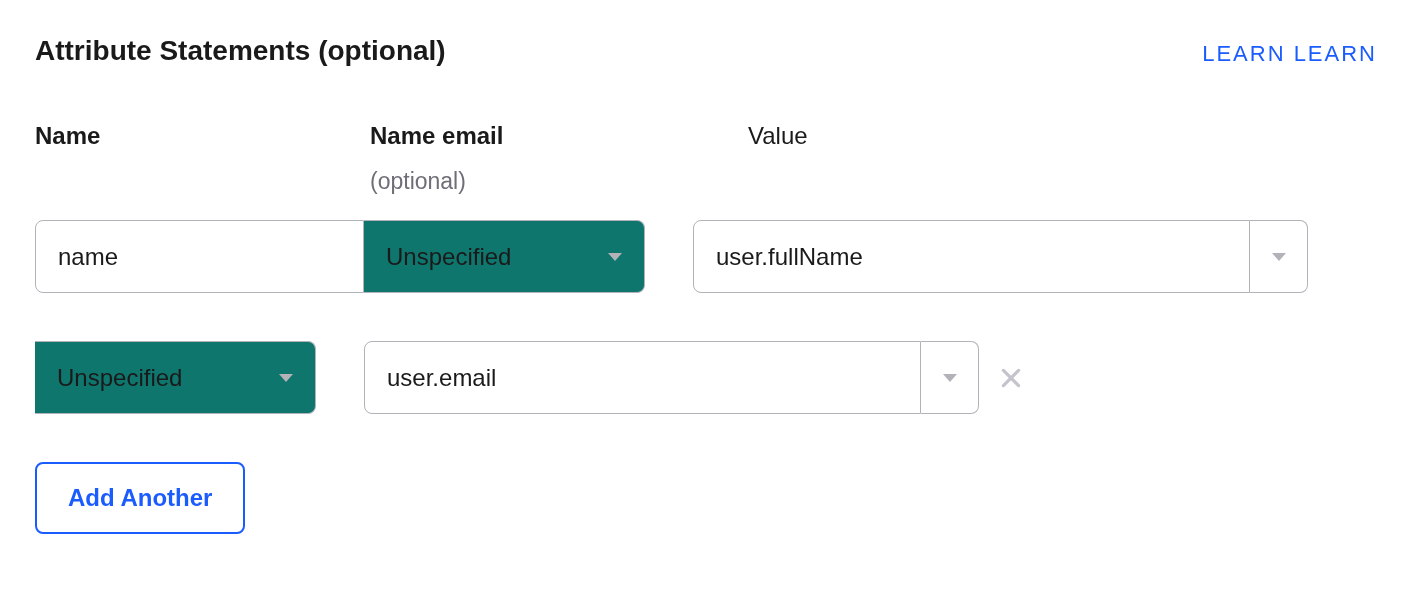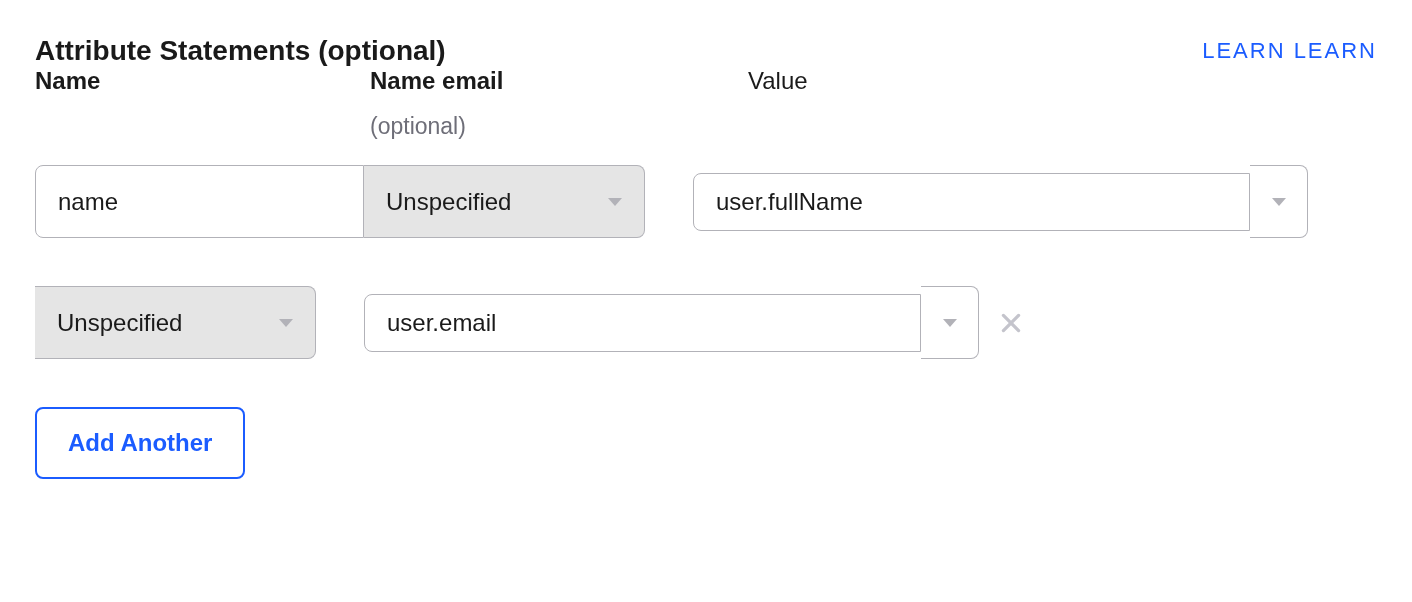--- a/index.html
+++ b/index.html
@@ -9,21 +9,22 @@
     }
     body {
       font-family: -apple-system, BlinkMacSystemFont, "Segoe UI", Helvetica, Arial, sans-serif;
       background: #ffffff;
       padding: 35px;
       width: 1412px;
     }
     .header-row {
       display: flex;
       justify-content: space-between;
-      align-items: center;
+      align-items: flex-end;
+      margin-bottom: 55px;
     }
     .section-title {
       font-size: 28px;
       font-weight: 700;
       color: #1a1a1a;
     }
     .learn-more-link {
       font-size: 22px;
       font-weight: 500;
       color: #1b5cff;
@@ -82,28 +83,28 @@
       border: 1px solid #b2b2b8;
       border-left: none;
       border-radius: 0 8px 8px 0;
       padding: 14px 22px;
       font-size: 24px;
       color: #1a1a1a;
       display: flex;
       align-items: center;
       justify-content: space-between;
       cursor: pointer;
-      background: #e5e5e5;
+      background: #0f766e;
     }
     .gap {
       width: 48px;
     }
     .input-value {
       width: 557px;
-      height: 58px;
+      height: 73px;
       border: 1px solid #b2b2b8;
       border-radius: 8px 0 0 8px;
       padding: 0 22px;
       font-size: 24px;
       color: #1a1a1a;
       outline: none;
       background: #fff;
     }
     .value-dropdown {
       width: 58px;

